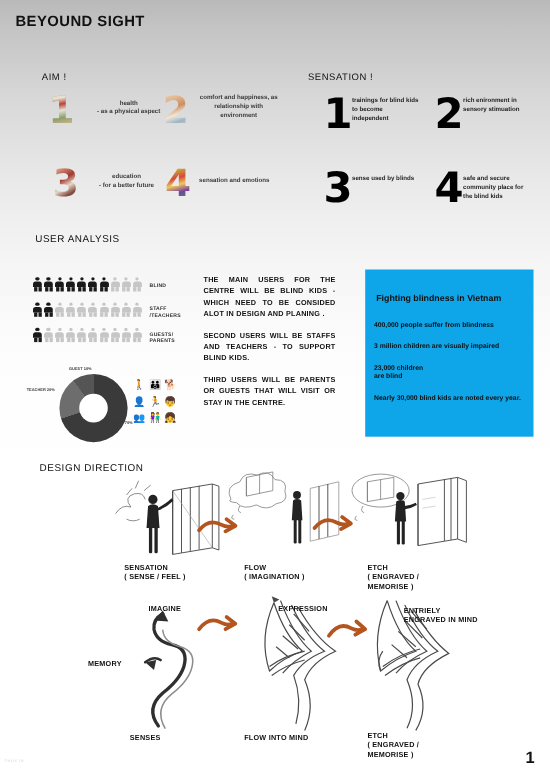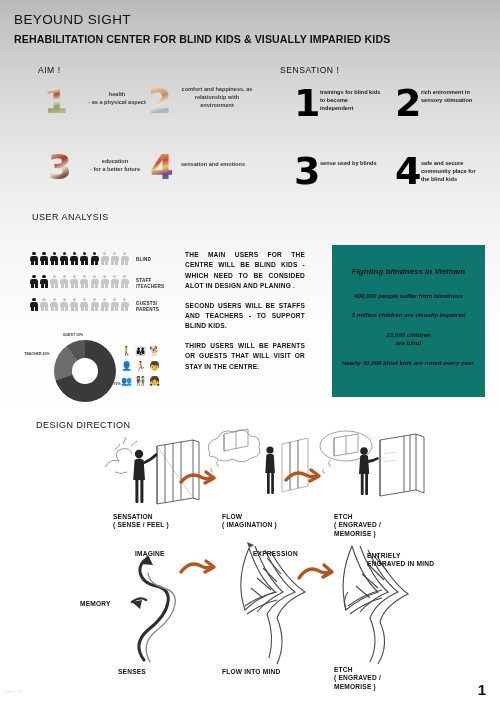--- a/index.html
+++ b/index.html
@@ -3,21 +3,21 @@
 <meta charset="utf-8">
 <style>
   html,body{margin:0;padding:0;background:#ffffff;}
   body{width:500px;height:708px;font-family:"Liberation Sans",sans-serif;overflow:hidden;}
   #board{position:relative;width:500px;height:708px;background:#ffffff;}
   
   #bgfade{position:absolute;left:0;top:0;width:500px;height:430px;
           background:linear-gradient(to bottom,#b9b9b9 0%,#c4c4c4 6%,#d7d7d7 20%,#e9e9e9 38%,#f5f5f5 55%,#fdfdfd 75%,#ffffff 100%);}
   #sheet{position:absolute;left:14px;top:0;width:472px;height:708px;}
 
-  .hdr-title{position:absolute;left:14px;top:12px;font-size:13.5px;font-weight:normal;letter-spacing:.4px;color:#111;}
+  .hdr-title{position:absolute;left:14px;top:12px;font-size:13.5px;font-weight:bold;letter-spacing:.4px;color:#111;}
   .hdr-sub{position:absolute;left:14px;top:33px;font-size:10.6px;font-weight:bold;letter-spacing:.1px;color:#111;}
 
   .sec-label{position:absolute;font-size:8.6px;font-weight:normal;letter-spacing:.5px;color:#111;}
 
   
   .aim-item{position:absolute;}
   .numimg{position:absolute;font-size:34px;font-weight:bold;line-height:34px;
           -webkit-background-clip:text;background-clip:text;color:transparent;
           -webkit-text-fill-color:transparent;font-family:"DejaVu Sans",sans-serif;}
   .n1{background-image:linear-gradient(170deg,#cfd4cf 0%,#e8e2cf 18%,#b9443a 33%,#e7e2d6 48%,#8a9f6a 66%,#c8b48a 82%,#5d6b3f 100%),radial-gradient(circle at 40% 60%,#d8cdb5,#8f8f7a);}
@@ -53,40 +53,39 @@
             grid-template-rows:repeat(3,15px);}
   .icongrid span{font-size:9px;line-height:15px;color:#1d1d1d;text-align:center;font-family:"DejaVu Sans",sans-serif;}
 
   
   .users-copy{position:absolute;font-size:6.6px;font-weight:bold;line-height:10.4px;color:#111;
               text-align:justify;letter-spacing:.2px;}
   .users-copy p{margin:0 0 9px 0;}
   .users-copy p:last-child{margin-bottom:0;}
 
   
-  .statbox{position:absolute;background:#0f766e;text-align:center;font-style:italic;}
+  .statbox{position:absolute;background:#0ea5e9;}
   .stat-title{font-size:8px;font-weight:bold;color:#111;line-height:10.5px;margin:22px 10px 14px;}
   .stat-line{font-size:6.2px;font-weight:bold;color:#111;line-height:8.6px;margin:0 8px 11px;}
 
   
   .sketch{position:absolute;}
   .dd-label{position:absolute;font-size:6.6px;font-weight:bold;line-height:8.4px;color:#111;letter-spacing:.2px;}
 
   .pagenum{position:absolute;right:14px;bottom:10px;font-size:15px;font-weight:bold;color:#111;}
   .credit{position:absolute;left:4px;bottom:14px;font-size:3.4px;letter-spacing:.7px;color:#d2d2d2;}
 </style>
 </head>
 <body>
 
 <div id="board">
   <div id="bgfade"></div>
   <div id="sheet"></div>
 
   <div class="hdr-title">BEYOUND SIGHT</div>
-  <div class="hdr-sub">REHABILITATION CENTER FOR BLIND KIDS &amp; VISUALLY IMPARIED KIDS</div>
 
   <div class="sec-label" style="left:38px;top:65px;">AIM !</div>
 
   <div class="aim-item">
     <div class="numimg n1" style="left:44px;top:84px;">1</div>
     <div class="aim-txt" style="left: 82px; top: 90px; width: 70px; white-space: pre-line;">health
 - as a physical aspect</div>
   </div>
   <div class="aim-item">
     <div class="numimg n2" style="left:148px;top:84px;">2</div>

